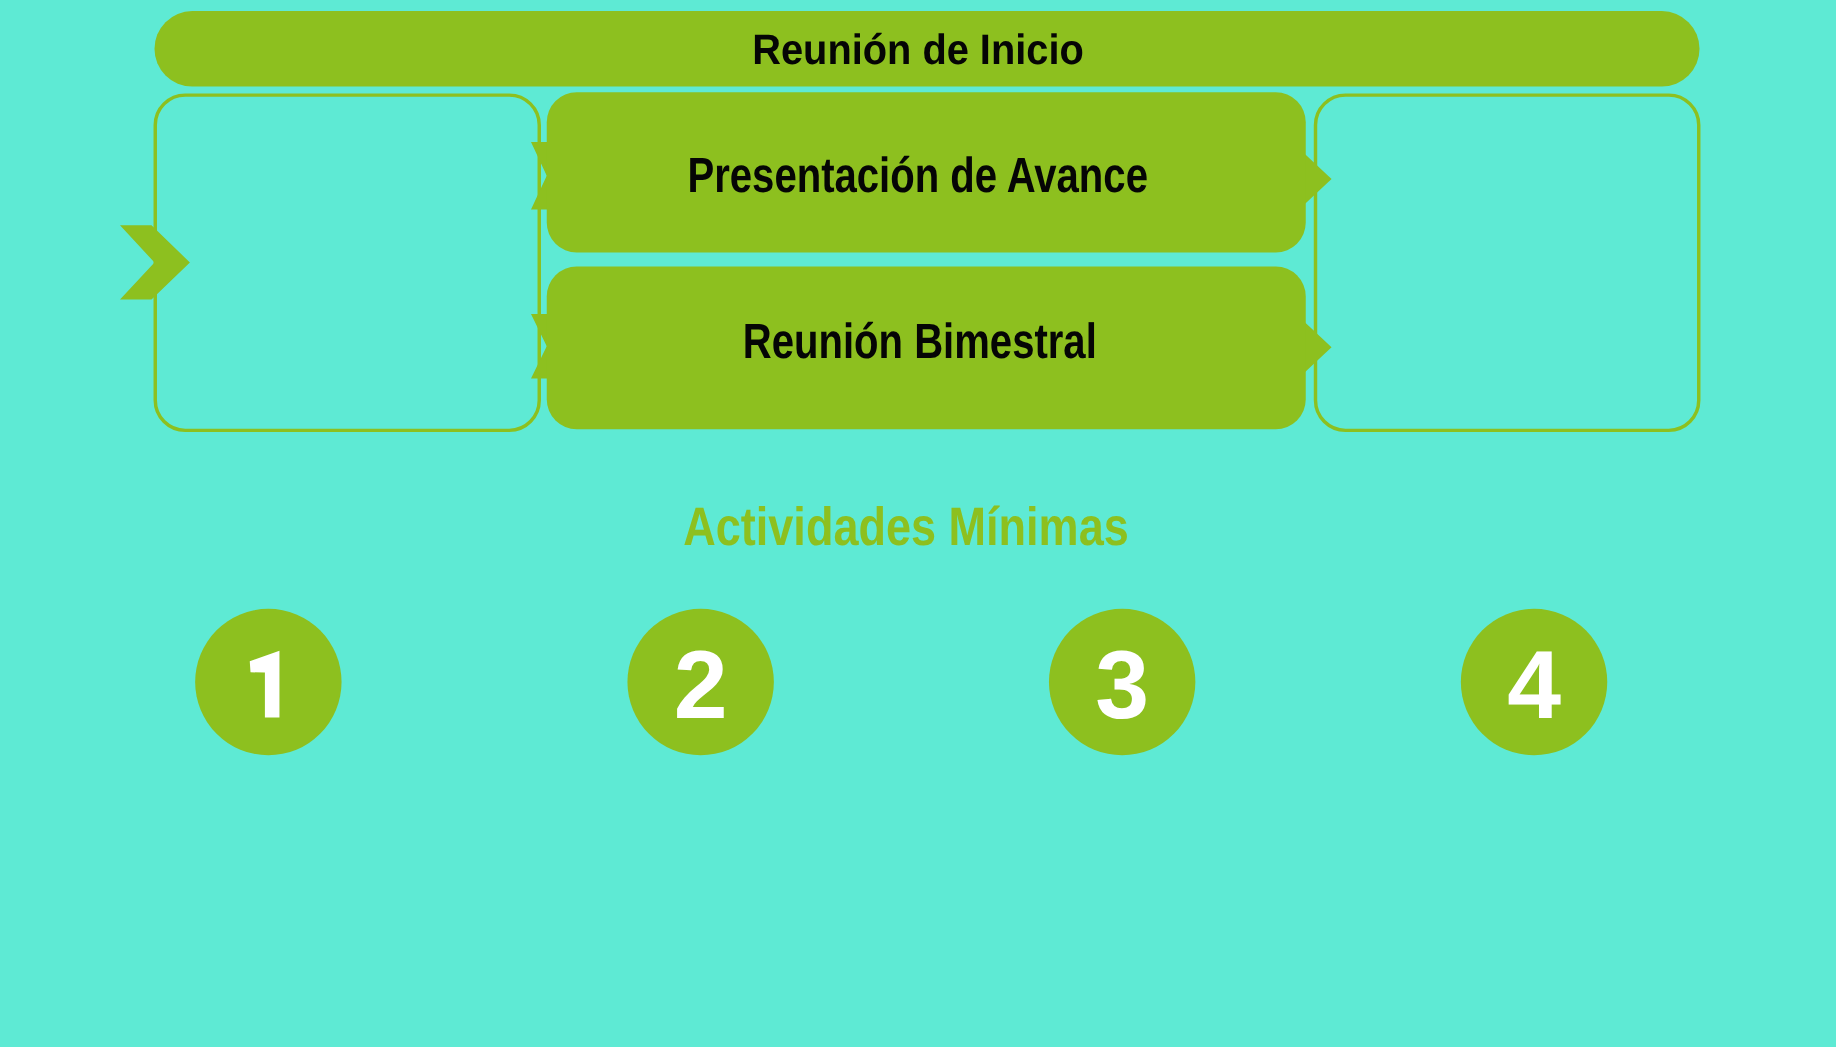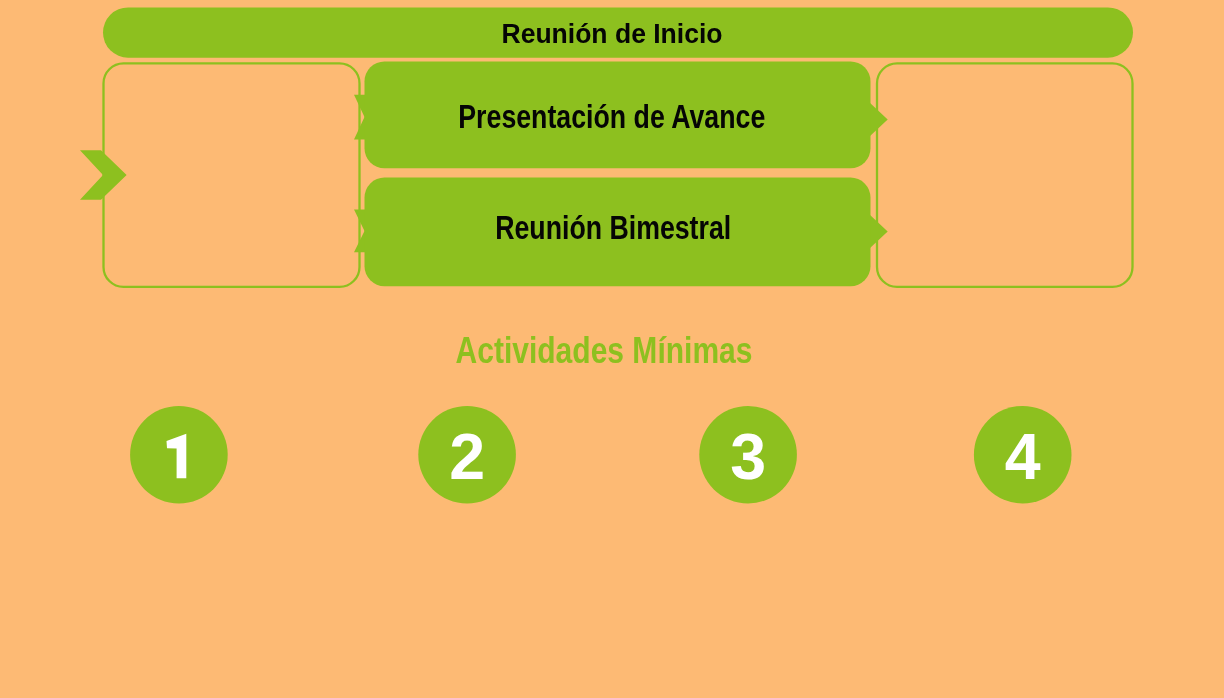--- a/index.html
+++ b/index.html
@@ -1,16 +1,16 @@
 <!DOCTYPE html>
 <html><head>
 <meta charset="utf-8">
 <style>
   html,body{margin:0;padding:0;background:#000;}
-  #stage{position:relative;width:1224px;height:698px;background:#fdba74;overflow:hidden;}
+  #stage{position:relative;width:1224px;height:698px;background:#5eead4;overflow:hidden;}
   svg{position:absolute;left:0;top:0;}
   text{font-family:"Liberation Sans", sans-serif;font-weight:bold;}
 </style>
 </head>
 <body>
 <div id="stage">
 <svg width="1224" height="698" viewBox="0 0 1224 698">
 
   <rect x="103" y="7.4" width="1030" height="50.3" rx="25.1" ry="25.1" fill="#8DC01F"></rect>
   <text x="612" y="42.9" font-size="28.4" fill="#050505" text-anchor="middle" textLength="221" lengthAdjust="spacingAndGlyphs">Reunión de Inicio</text>

